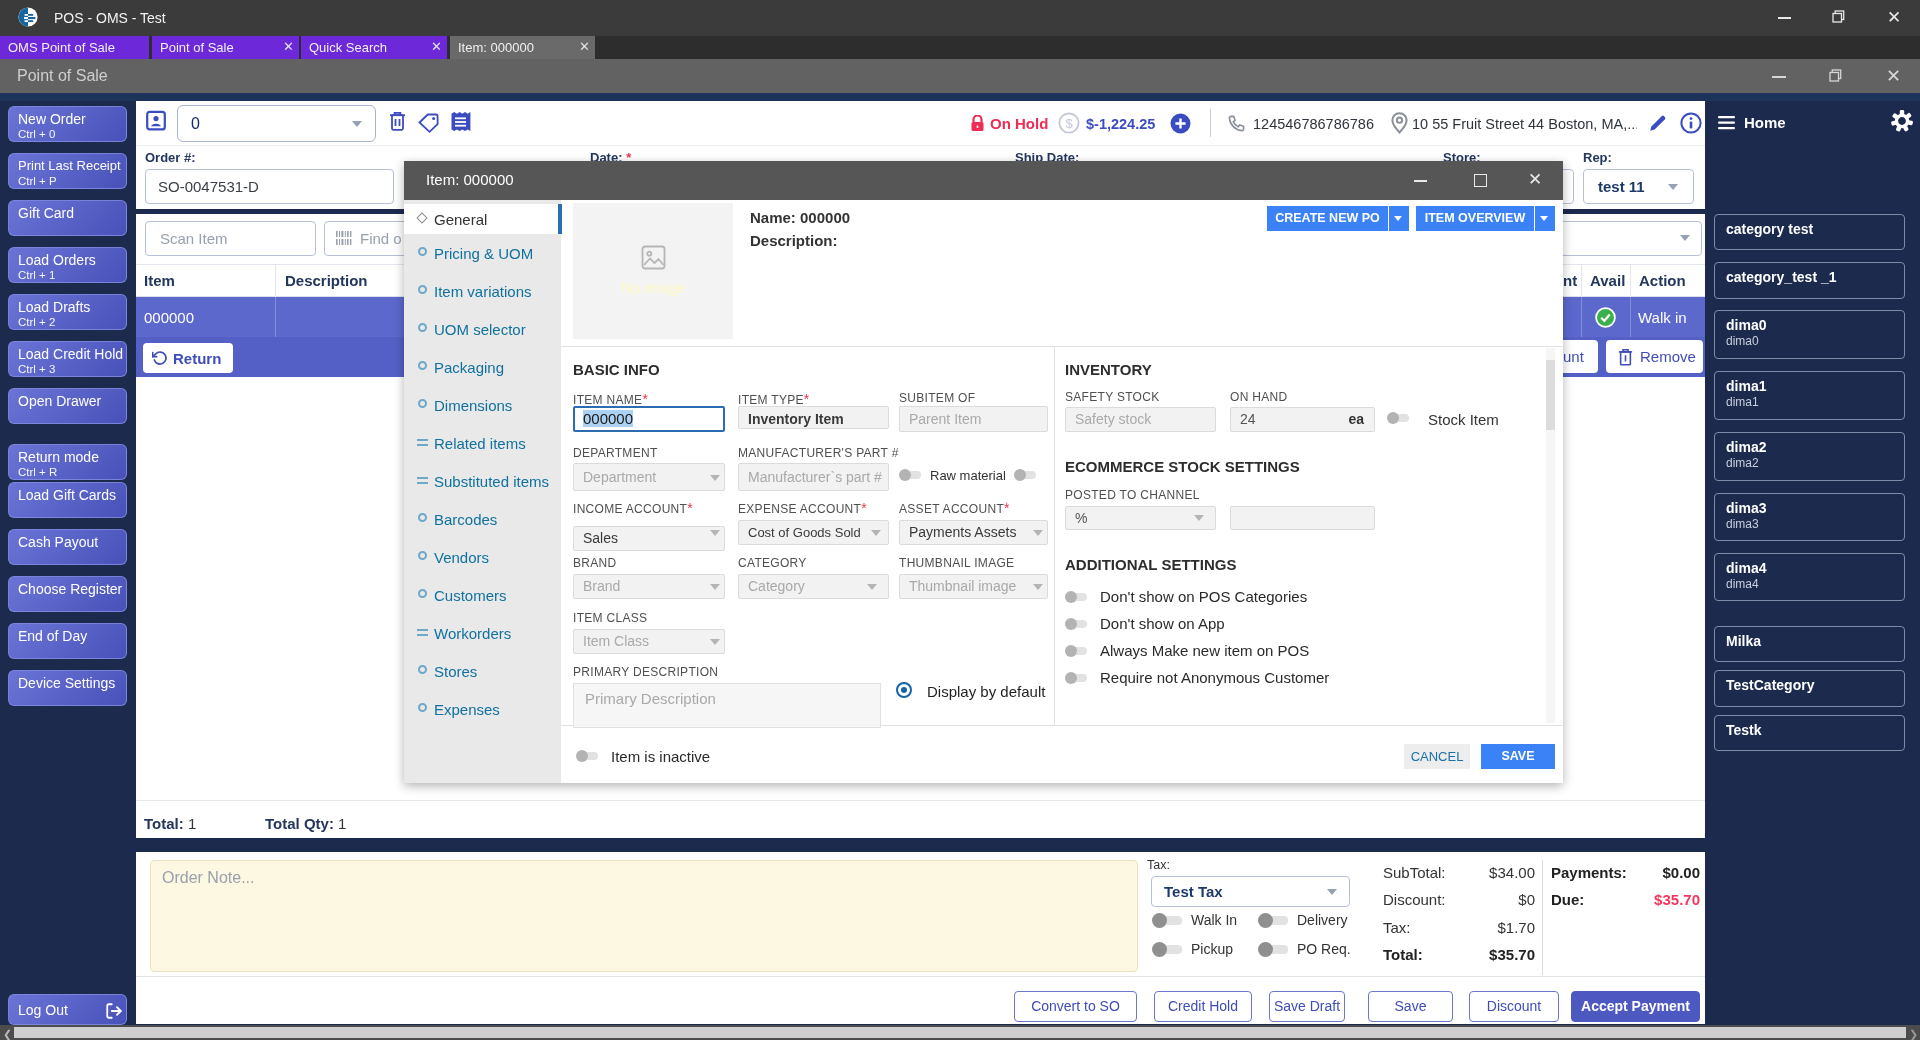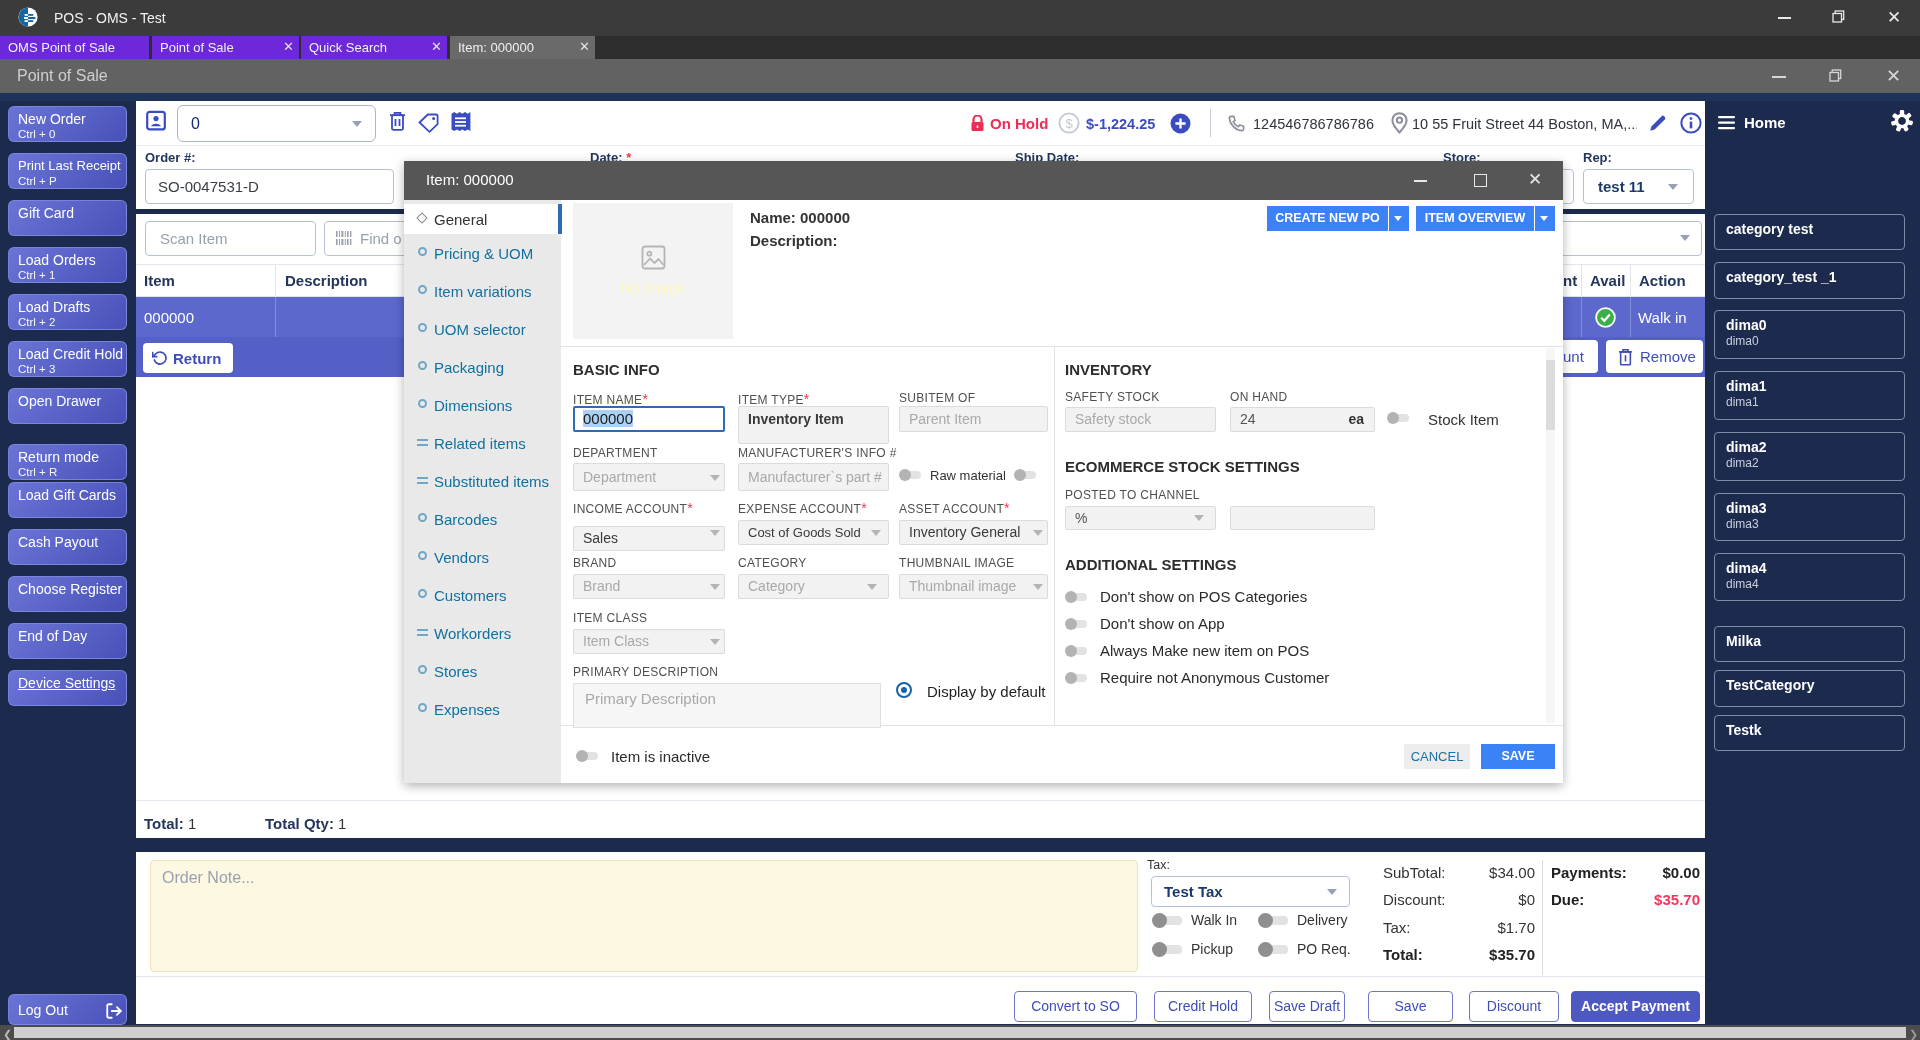--- a/index.html
+++ b/index.html
@@ -135,21 +135,21 @@
     </div>
   <div class="sbtn" style="top:529px;">
       <div class="t1">Cash Payout</div>
     </div>
   <div class="sbtn" style="top:576px;">
       <div class="t1">Choose Register</div>
     </div>
   <div class="sbtn" style="top:623px;">
       <div class="t1">End of Day</div>
     </div>
-  <div class="sbtn" style="top:670px;text-decoration:underline;">
+  <div class="sbtn" style="top:670px;">
       <div class="t1">Device Settings</div>
     </div>
   <div class="sbtn" style="top:994px;height:31px;padding-top:6px;">
       <div class="t1">Log Out</div>
     <svg class="abs" style="left:96px;top:7px;" width="18" height="18" viewBox="0 0 24 24" fill="none" stroke="#fff" stroke-width="2.4" stroke-linecap="round" stroke-linejoin="round">
         <path d="M9 21H5a2 2 0 0 1-2-2V5a2 2 0 0 1 2-2h4"></path>
         <polyline points="16 17 21 12 16 7"></polyline>
         <line x1="21" y1="12" x2="9" y2="12"></line>
       </svg>
   </div>
@@ -458,39 +458,39 @@
 
   <div class="abs" style="left:561px;top:346px;width:1002px;height:1px;background:#e1e1e1;"></div>
   <div class="abs" style="left:1054px;top:346px;width:1px;height:379px;background:#e1e1e1;"></div>
   <div class="abs" style="left:561px;top:725px;width:1002px;height:1px;background:#e1e1e1;"></div>
 
   <div class="mhead" style="left:573px;top:361px;">BASIC INFO</div>
   <div class="mlbl" style="left:573px;top:391px;">ITEM NAME<span class="red" style="font-size:14px;">*</span></div>
   <div class="mlbl" style="left:738px;top:391px;">ITEM TYPE<span class="red" style="font-size:14px;">*</span></div>
   <div class="mlbl" style="left:899px;top:391px;">SUBITEM OF</div>
   <div class="abs" style="left:573px;top:406px;width:152px;height:26px;background:#fff;border:2px solid #2b6cb3;border-radius:2px;line-height:22px;padding-left:8px;font-size:15px;color:#1a1a1a;"><span style="background:#acd1f2;">000000</span></div>
-  <div class="ginp" style="left:738px;top:406px;width:151px;height:38px;line-height:24px;font-weight:bold;">Inventory Item</div>
+  <div class="ginp" style="left:738px;top:406px;width:151px;height:23px;line-height:24px;font-weight:bold;">Inventory Item</div>
   <div class="ginp phx" style="left:899px;top:406px;width:149px;height:26px;line-height:24px;">Parent Item</div>
   <div class="mlbl" style="left:573px;top:446px;">DEPARTMENT</div>
-  <div class="mlbl" style="left:738px;top:446px;">MANUFACTURER'S INFO #</div>
+  <div class="mlbl" style="left:738px;top:446px;">MANUFACTURER'S PART #</div>
   <div class="ginp phx" style="left:573px;top:463px;width:152px;height:28px;line-height:26px;">Department</div>
   <div class="gcaret" style="left:710px;top:475px;"></div>
   <div class="ginp phx" style="left:738px;top:463px;width:151px;height:28px;line-height:26px;">Manufacturer`s part #</div>
   <div class="tgl" style="left:899px;top:466px;"></div>
   <div class="abs" style="left:930px;top:468px;font-size:13px;color:#333;">Raw material</div>
   <div class="tgl" style="left:1014px;top:466px;"></div>
 
   <div class="mlbl" style="left:573px;top:500px;">INCOME ACCOUNT<span class="red" style="font-size:14px;">*</span></div>
   <div class="mlbl" style="left:738px;top:500px;">EXPENSE ACCOUNT<span class="red" style="font-size:14px;">*</span></div>
   <div class="mlbl" style="left:899px;top:500px;">ASSET ACCOUNT<span class="red" style="font-size:14px;">*</span></div>
   <div class="ginp" style="left:573px;top:526px;width:152px;height:25px;line-height:23px;">Sales</div>
   <div class="gcaret" style="left:710px;top:530px;"></div>
   <div class="ginp" style="left:738px;top:520px;width:151px;height:25px;line-height:23px;font-size:13px;">Cost of Goods Sold</div>
   <div class="gcaret" style="left:871px;top:530px;"></div>
-  <div class="ginp" style="left:899px;top:520px;width:149px;height:25px;line-height:23px;">Inventory General</div>
+  <div class="ginp" style="left:899px;top:520px;width:149px;height:25px;line-height:23px;">Payments Assets</div>
   <div class="gcaret" style="left:1033px;top:530px;"></div>
 
   <div class="mlbl" style="left:573px;top:556px;">BRAND</div>
   <div class="mlbl" style="left:738px;top:556px;">CATEGORY</div>
   <div class="mlbl" style="left:899px;top:556px;">THUMBNAIL IMAGE</div>
   <div class="ginp phx" style="left:573px;top:574px;width:152px;height:25px;line-height:23px;">Brand</div>
   <div class="gcaret" style="left:710px;top:584px;"></div>
   <div class="ginp phx" style="left:738px;top:574px;width:151px;height:25px;line-height:23px;">Category</div>
   <div class="gcaret" style="left:867px;top:584px;"></div>
   <div class="ginp phx" style="left:899px;top:574px;width:149px;height:25px;line-height:23px;">Thumbnail image</div>

